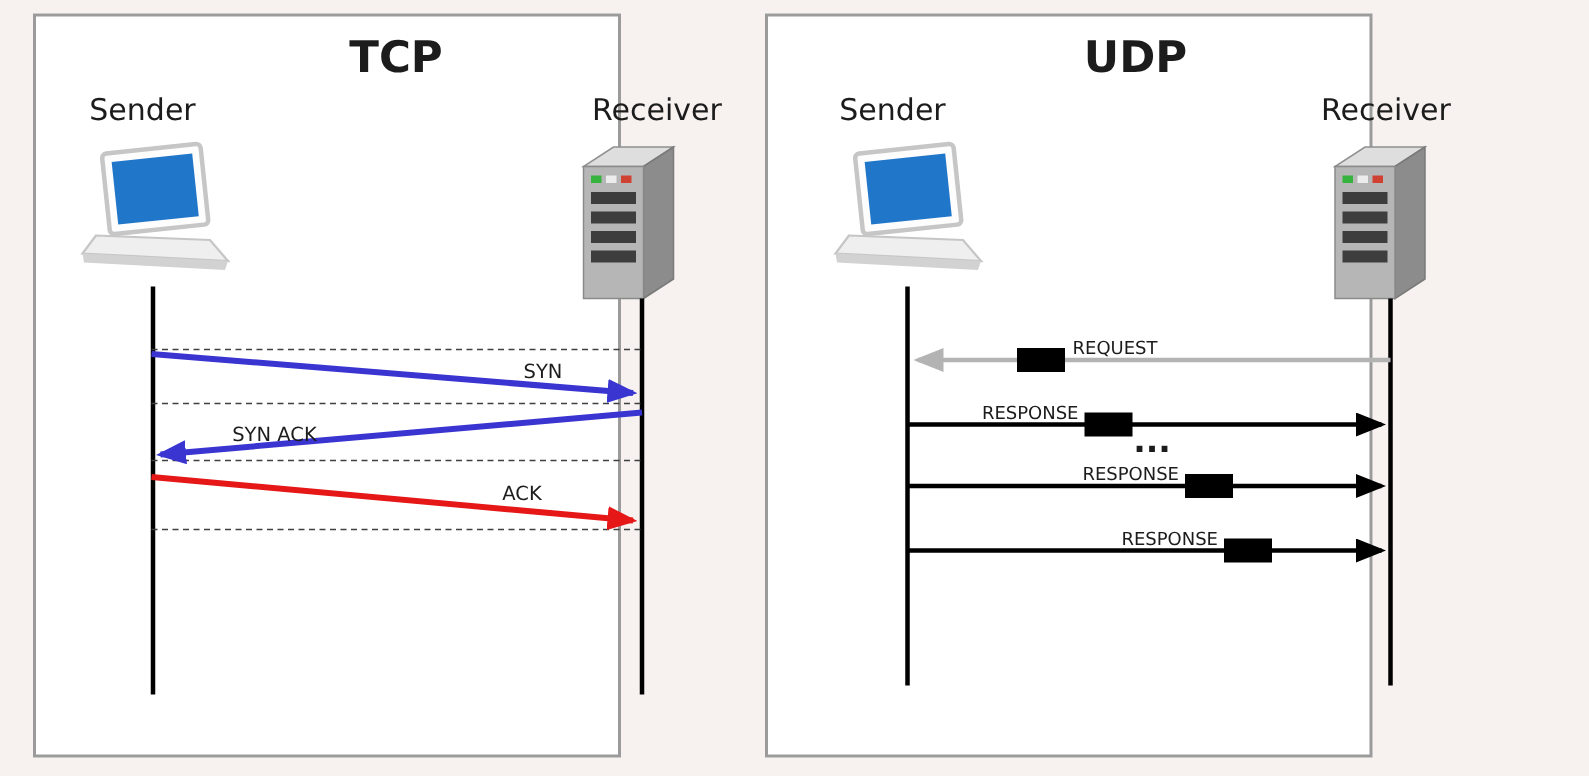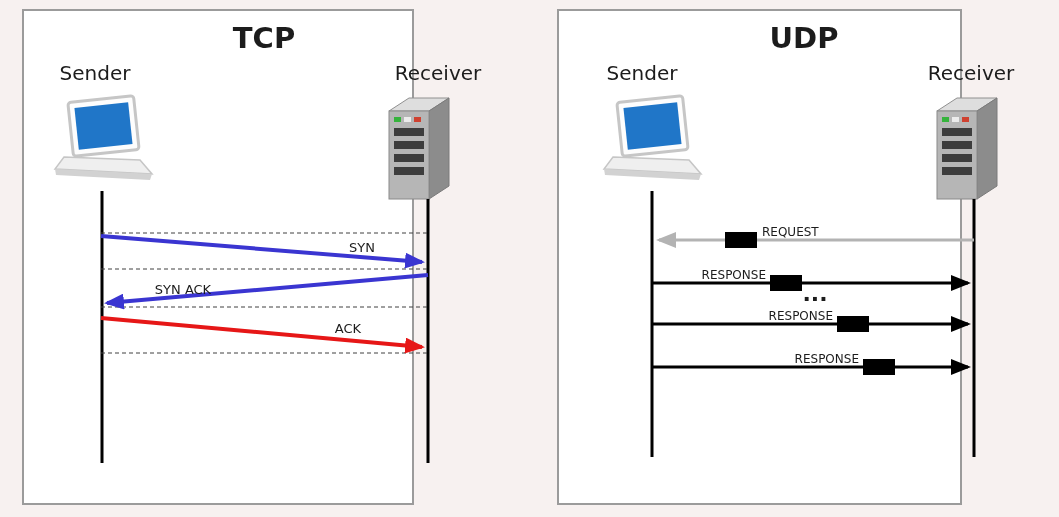--- a/index.html
+++ b/index.html
@@ -6,21 +6,21 @@
   body{
     width:1059px;height:517px;position:relative;overflow:hidden;
     background:#f7f1f0;
     font-family:"DejaVu Sans","Liberation Sans",sans-serif;
   }
   .panel{
     position:absolute;top:9px;height:496px;background:#ffffff;
     border:2px solid #9b9b9b;box-sizing:border-box;
   }
   .panel--tcp{left:22px;width:392px;}
-  .panel--udp{left:557px;width:405px;}
+  .panel--udp{left:510px;width:405px;}
   svg{display:block;}
   svg text{fill:#1c1c1c;}
   .title{font-size:29px;font-weight:bold;}
   .actor{font-size:20px;}
   .msg{font-size:13px;}
   .msg-sm{font-size:12px;}
   .dots{font-size:22px;font-weight:bold;}
 </style>
 </head>
 <body>

